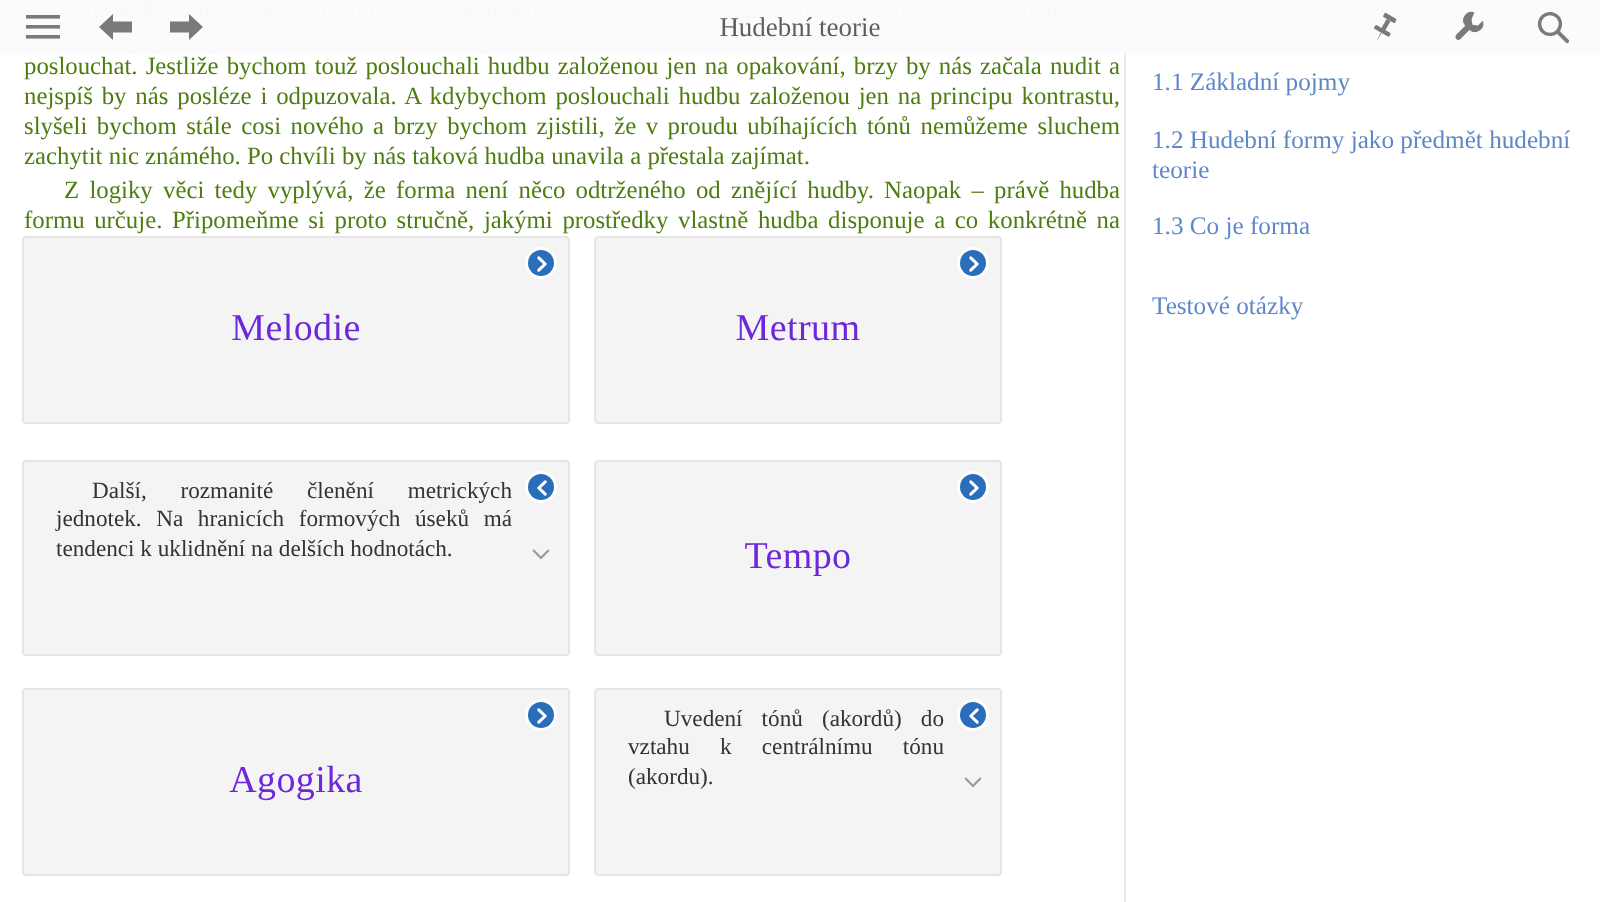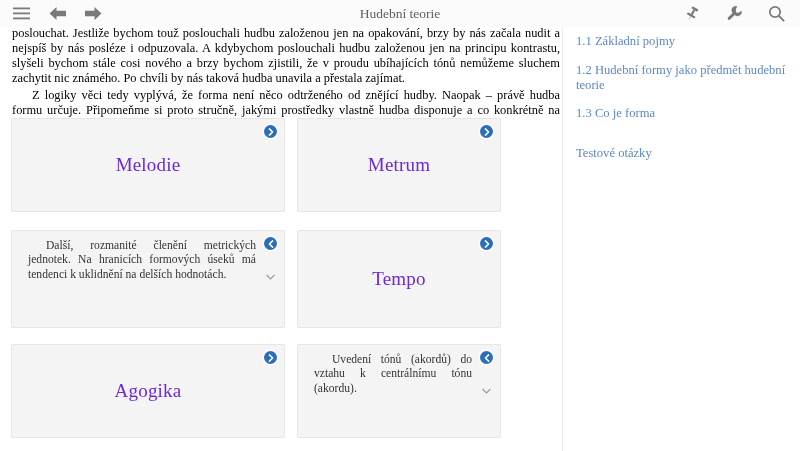--- a/index.html
+++ b/index.html
@@ -82,21 +82,21 @@
     left: 0; top: 0;
     width: 562px; height: 451px;
     z-index: 10;
   }
   .para {
     position: absolute;
     left: 12px;
     width: 548px;
     font-size: 12.4px;
     line-height: 15.1px;
-    color: #000000;
+    color: #4d7c0f;
     text-align: justify;
     font-family: "Liberation Serif", serif;
   }
   .para.p1 { top: 26px; }
   .para.p2 { top: 88px; }
   .para .indent { display: inline-block; width: 20px; }
 
   
   #cards {
     position: absolute;

